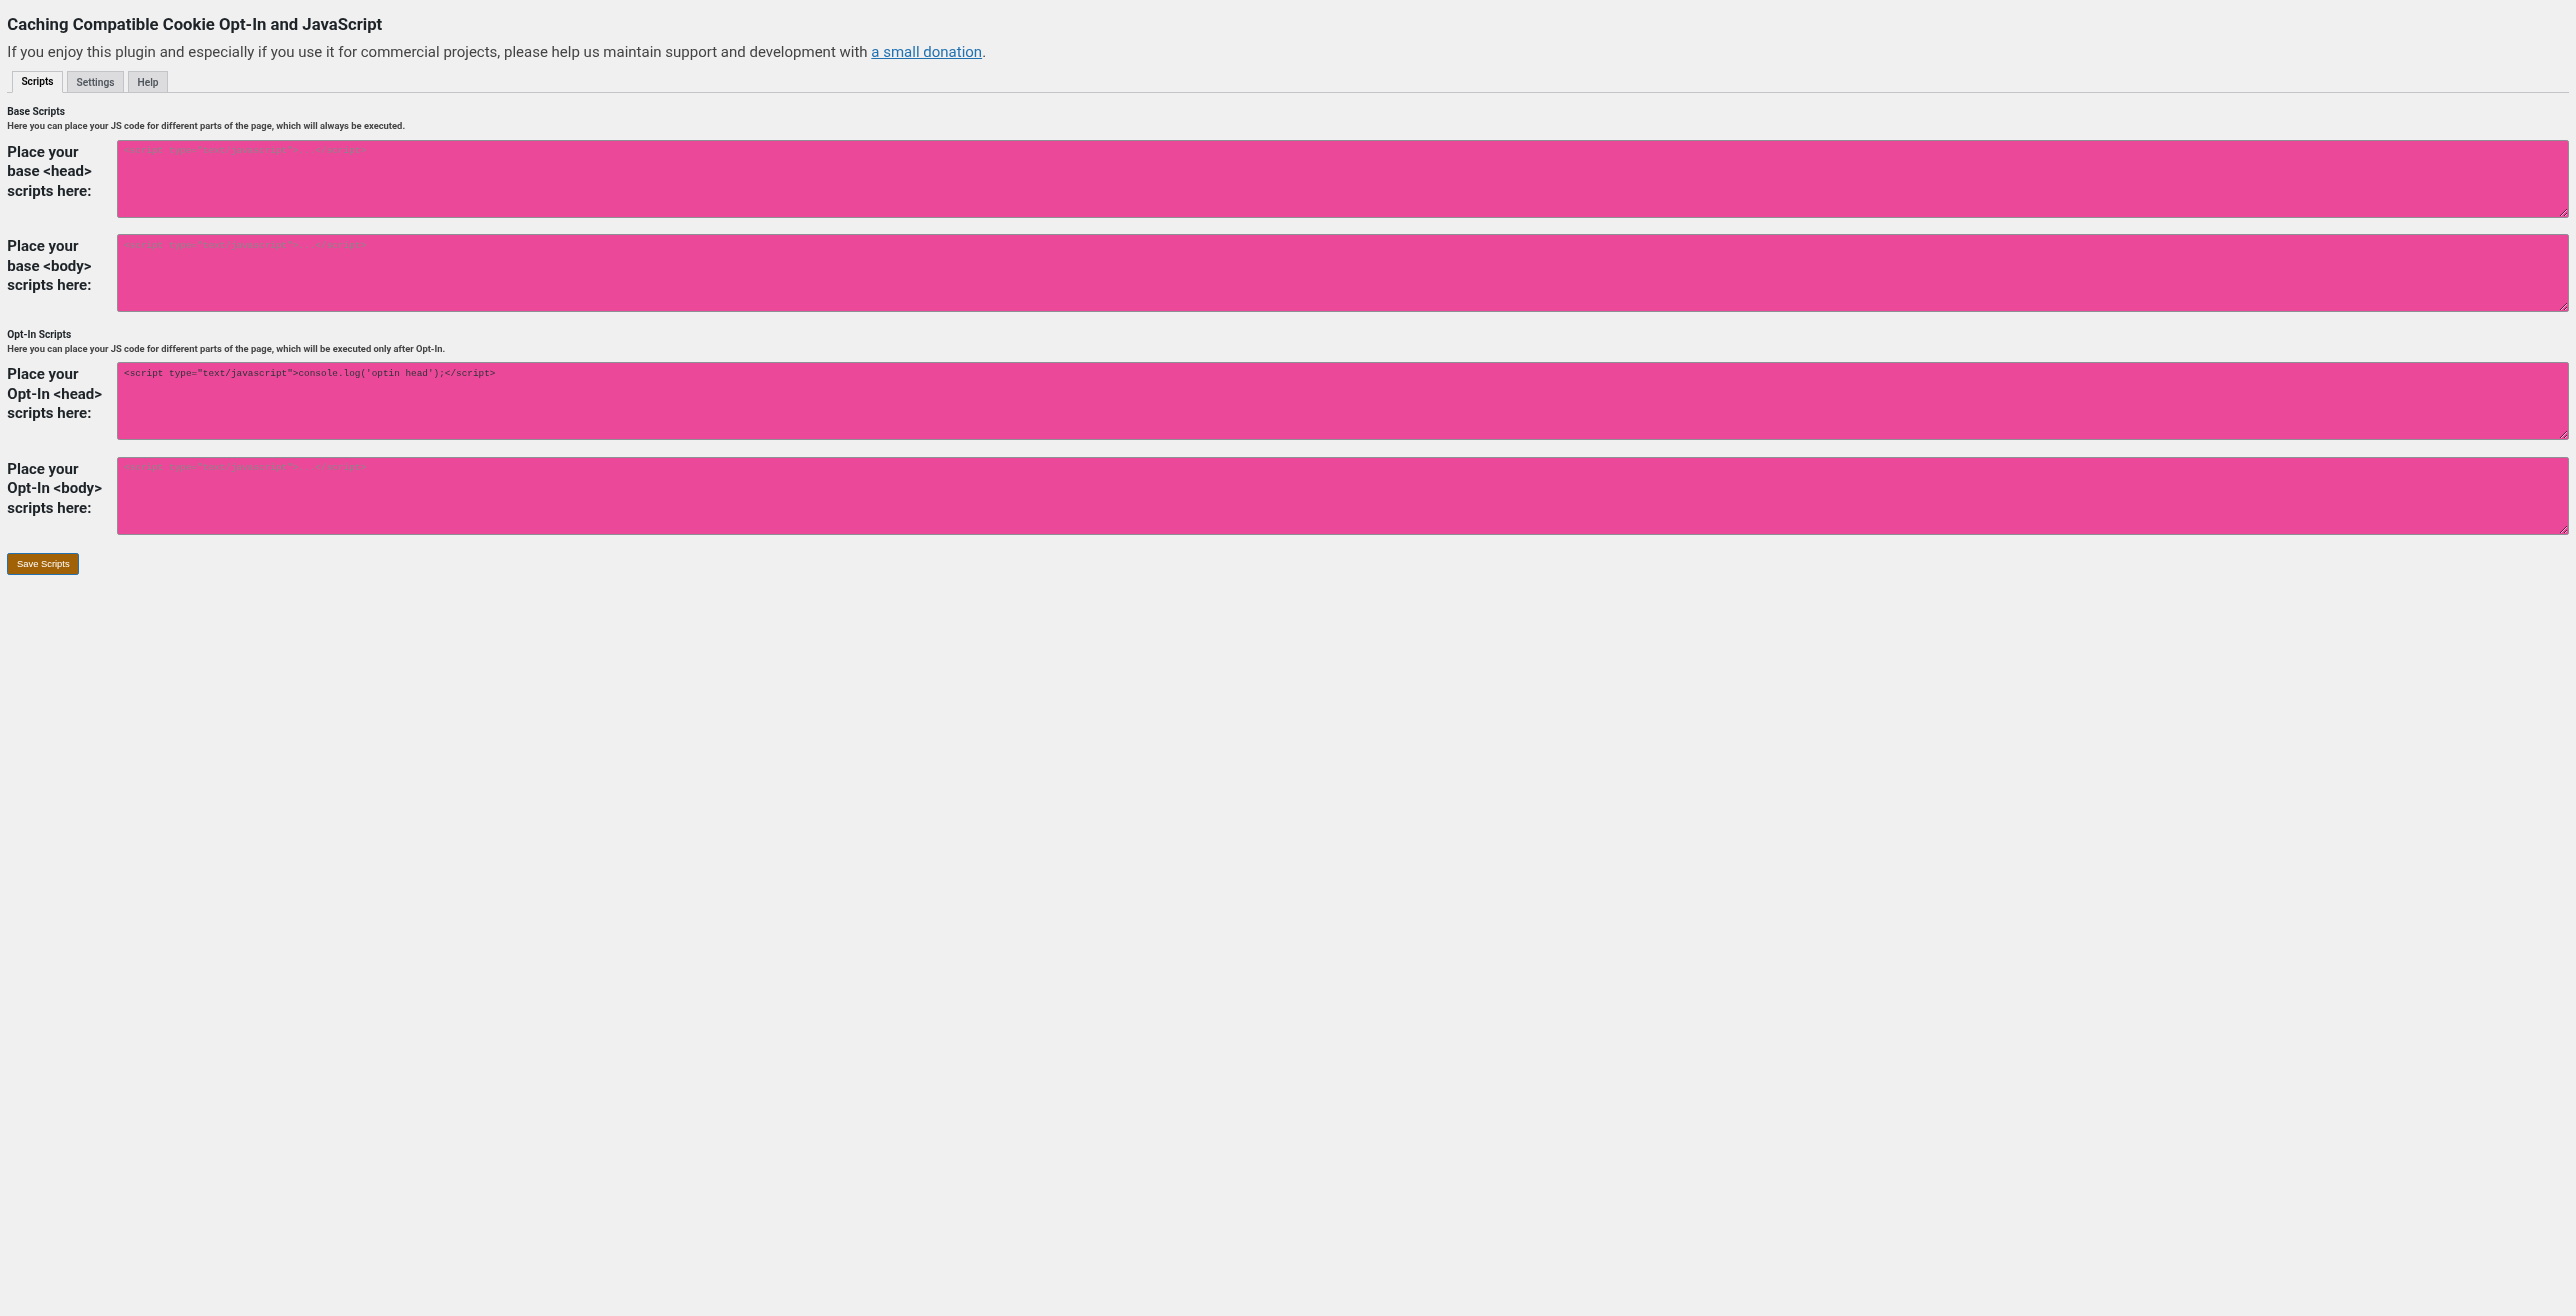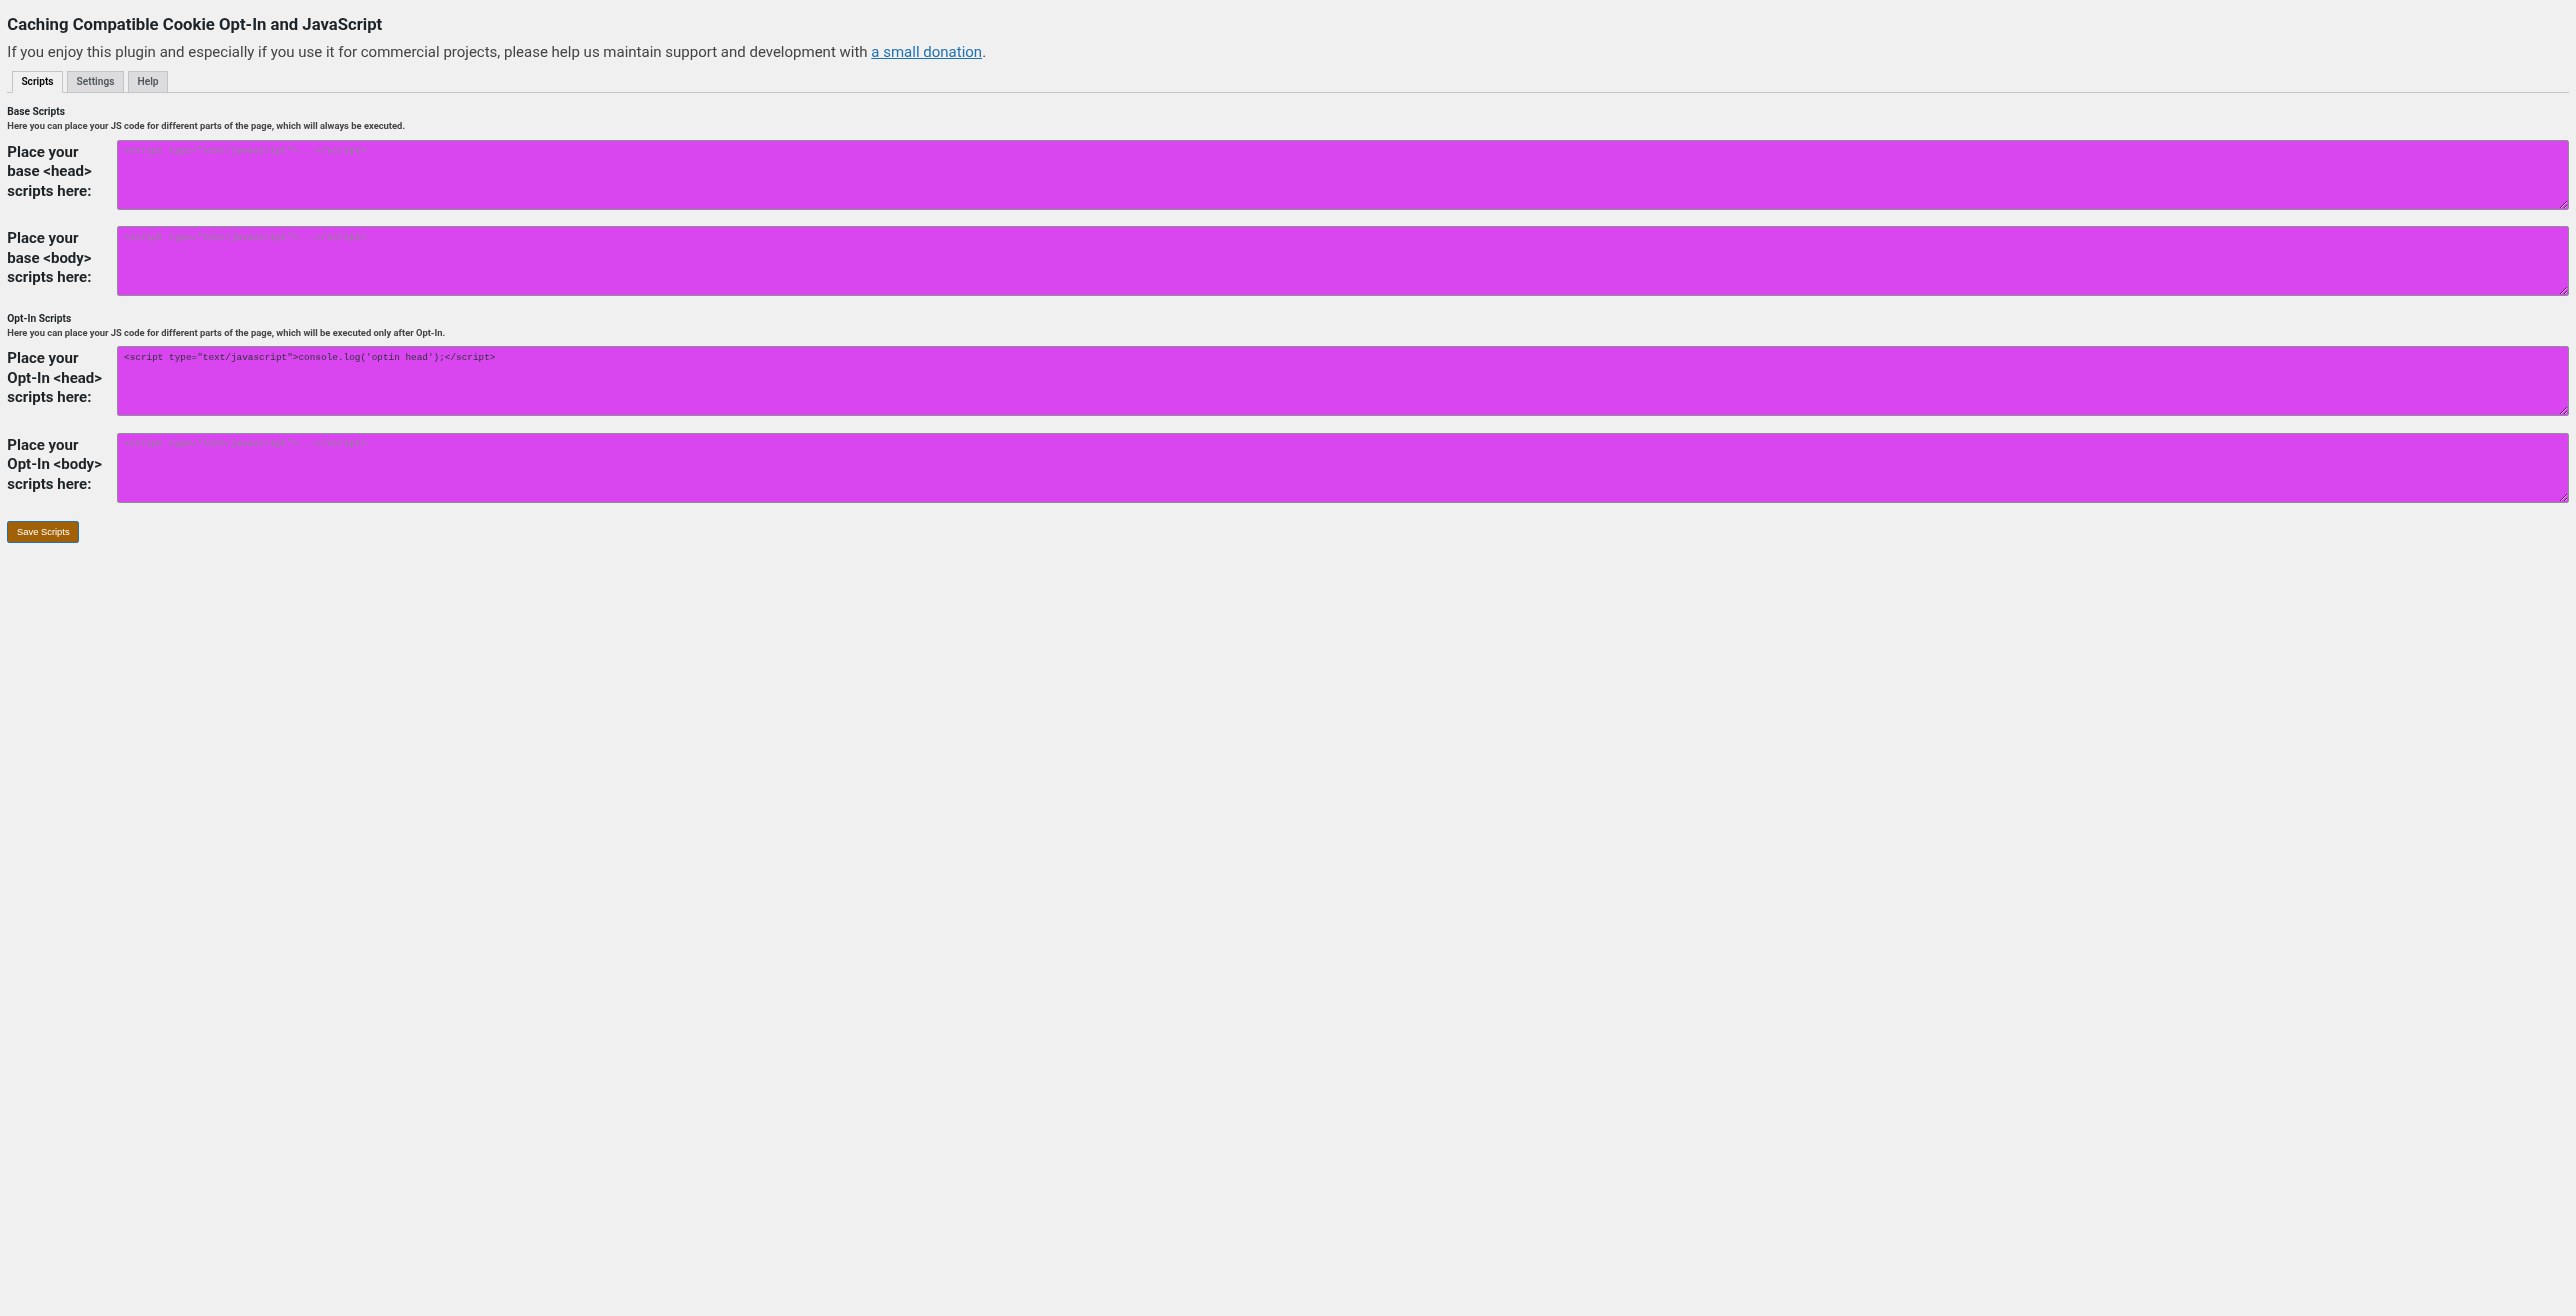--- a/index.html
+++ b/index.html
@@ -28,21 +28,21 @@
     }
     .intro a {
       color: #2271b1;
       text-decoration: underline;
     }
     .tab-wrapper {
       border-bottom: 0.7px solid #c3c4c7;
       margin-bottom: 4px;
       padding-left: 4.4px;
       display: flex;
-      align-items: flex-start;
+      align-items: center;
     }
     .tab {
       display: inline-block;
       padding: 4.4px 8.7px;
       font-size: 10.2px;
       font-weight: 600;
       background: #dcdcde;
       color: #50575e;
       border: 0.7px solid #c3c4c7;
       border-bottom: none;
@@ -81,27 +81,27 @@
       color: #1d2327;
       padding-top: 2.9px;
       padding-right: 7.3px;
       line-height: 1.3;
     }
     .form-field {
       flex: 1;
     }
     textarea.code-area {
       width: 100%;
-      height: 70px;
+      height: 78px;
       font-family: Menlo, Consolas, Monaco, "Courier New", monospace;
       font-size: 9.4px;
       padding: 3.6px 5.8px;
       border: 0.7px solid #8c8f94;
       border-radius: 2.2px;
-      background: #d946ef;
+      background: #ec4899;
       color: #2c3338;
       resize: vertical;
       line-height: 1.4;
     }
     textarea.code-area::placeholder {
       color: #888;
     }
     .submit-row {
       margin-top: 16px;
     }

